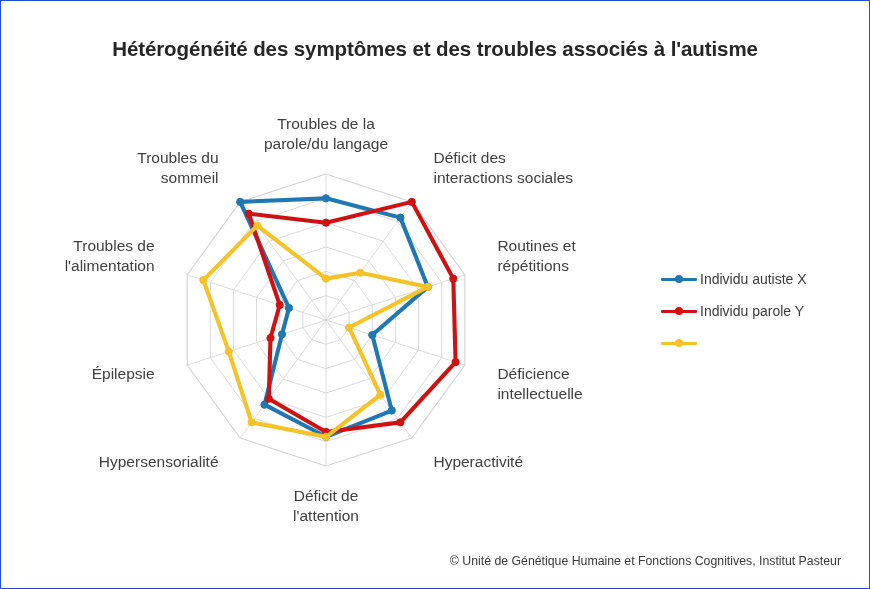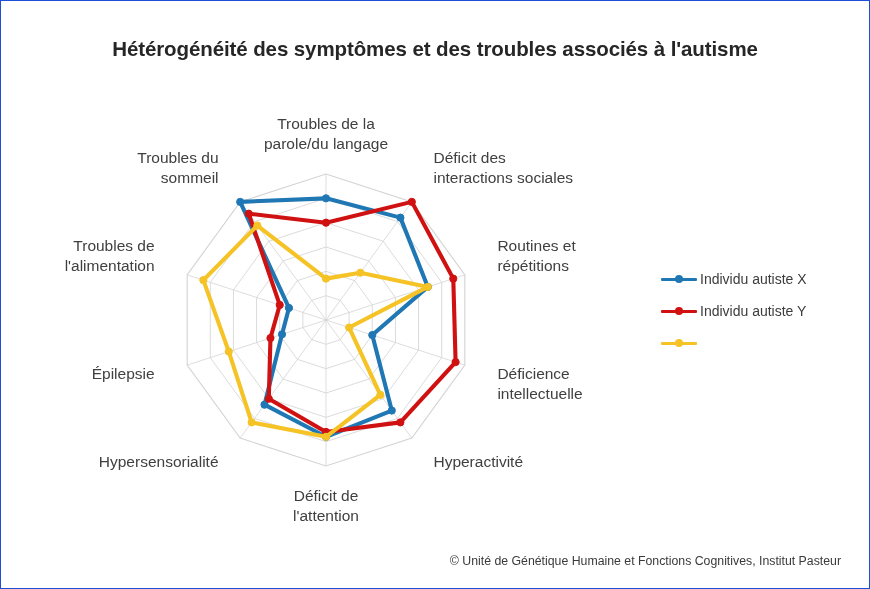--- a/index.html
+++ b/index.html
@@ -170,21 +170,21 @@
         <span class="lk-line" style="background: rgb(31, 119, 180);"></span>
         <span class="lk-dot" style="background: rgb(31, 119, 180);"></span>
       </span>
       <span class="legend-label">Individu autiste X</span>
     </div>
     <div class="legend-row">
       <span class="legend-key">
         <span class="lk-line" style="background: rgb(208, 17, 17);"></span>
         <span class="lk-dot" style="background: rgb(208, 17, 17);"></span>
       </span>
-      <span class="legend-label">Individu autiste Y</span>
+      <span class="legend-label">Individu parole Y</span>
     </div>
     <div class="legend-row">
       <span class="legend-key">
         <span class="lk-line" style="background: rgb(245, 195, 37);"></span>
         <span class="lk-dot" style="background: rgb(245, 195, 37);"></span>
       </span>
     </div>
   </div>
 
   <div id="credit">© Unité de Génétique Humaine et Fonctions Cognitives, Institut Pasteur</div>

